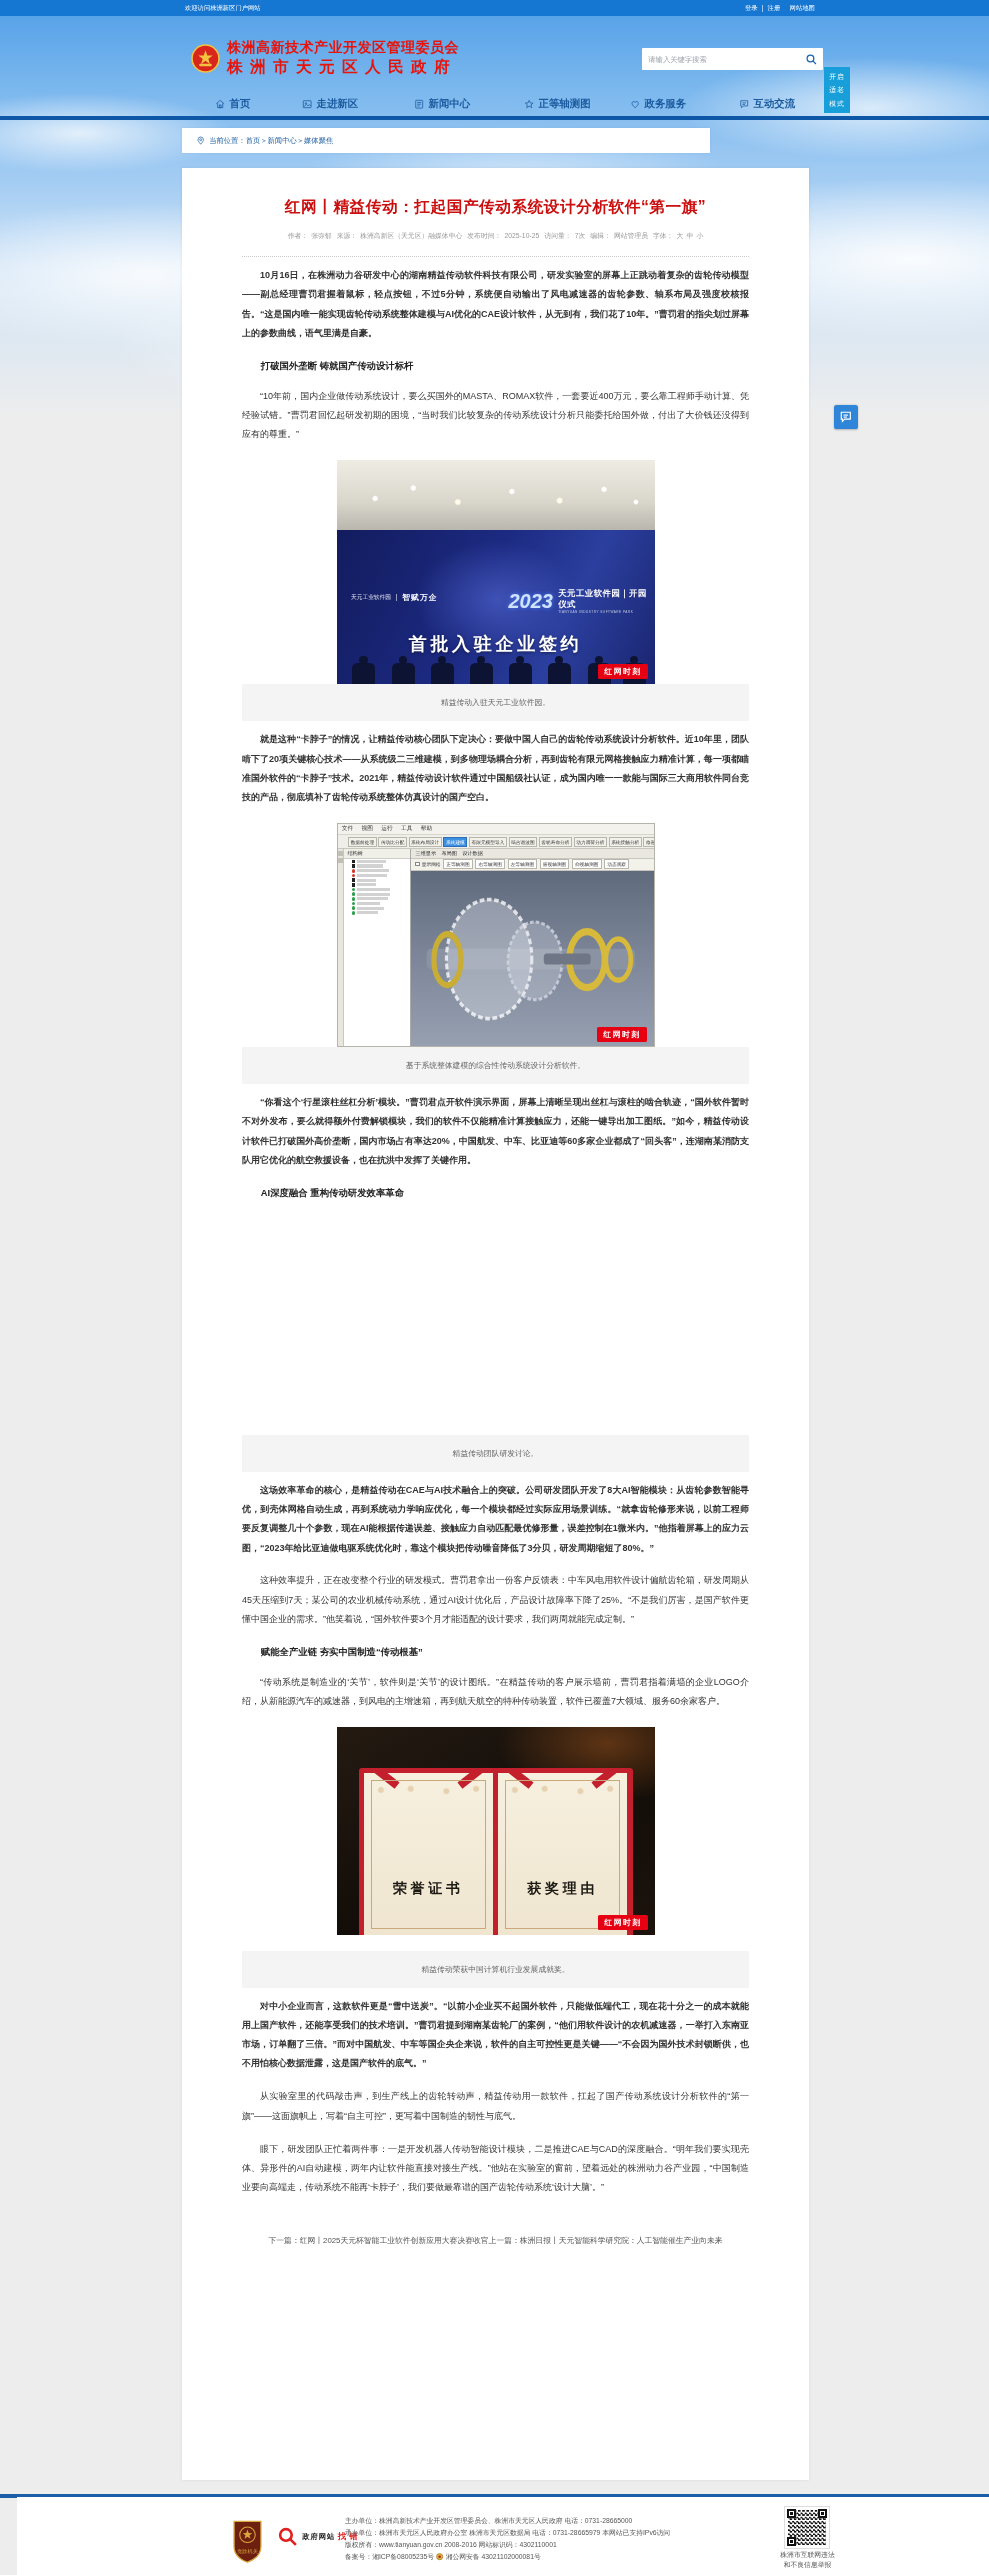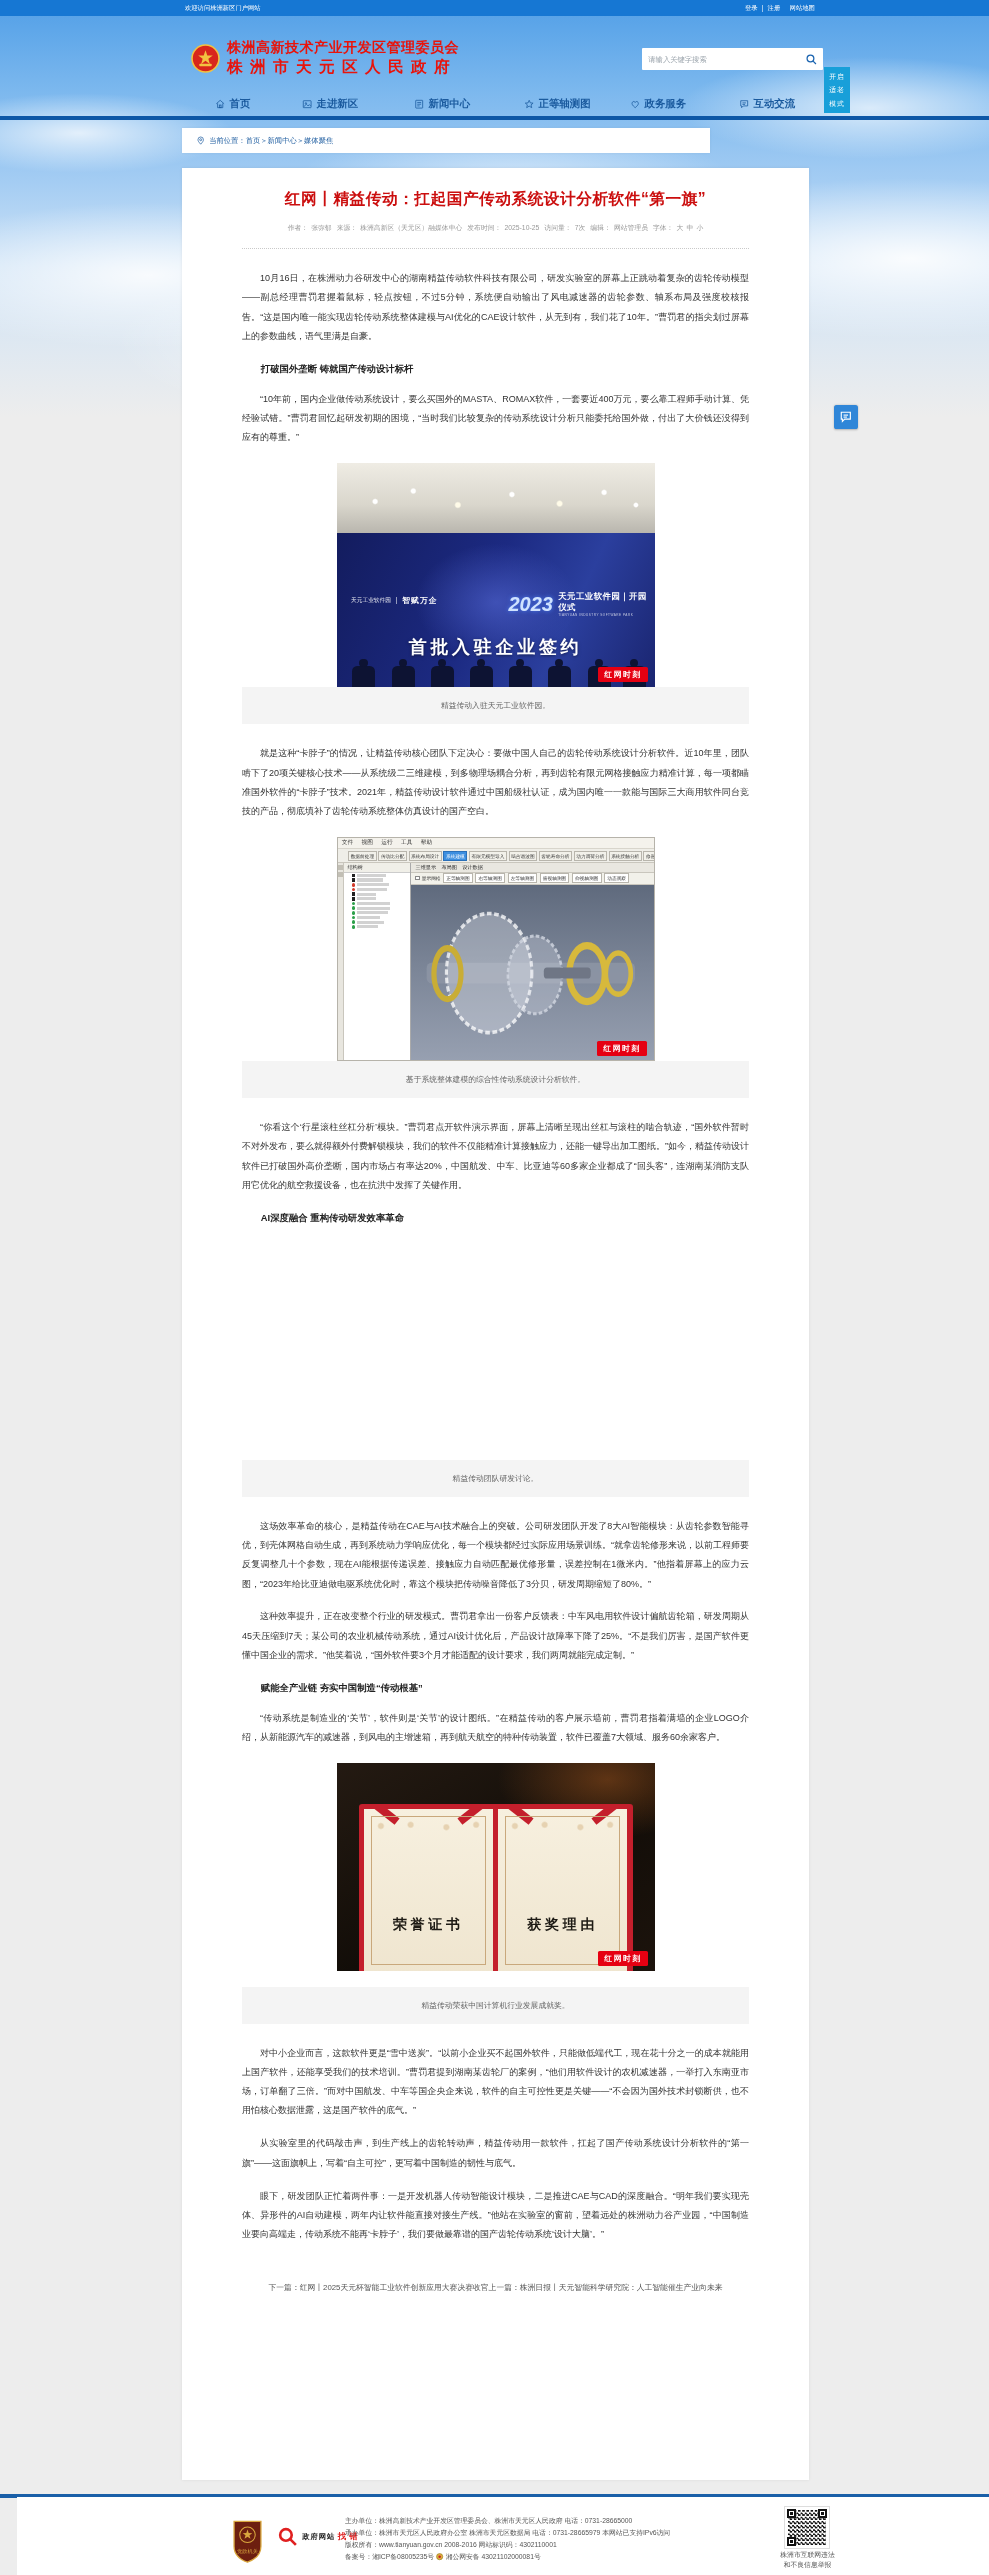--- a/index.html
+++ b/index.html
@@ -41,27 +41,27 @@
   .navline { position:absolute; top:116px; left:0; width:100%; height:3.7px; background:#0d57a6; z-index:5; }
 
   
   .crumbbox { position:absolute; left:182px; top:128px; width:528px; height:25px; background:#fff; box-shadow:0 0 2.6px rgba(0,0,0,.06); z-index:10; display:flex; align-items:center; }
   .crumbbox .pin { margin-left:13.6px; margin-right:4.2px; display:flex; }
   .crumbbox, .crumbbox a { font-size:7.3px; color:#1a5a9e; text-decoration:none; }
   .crumbbox a { cursor:pointer; }
 
   
   .card { position:absolute; left:182px; top:168px; width:627px; height:2312px; background:#fff; box-shadow:0 0 3.1px rgba(0,0,0,.08); z-index:10; padding:0 60px; }
-  .title { margin-top:21px; text-align:center; font-size:15.7px; font-weight:700; color:#cb0e0e; letter-spacing:0.5px; }
+  .title { margin-top:29px; text-align:center; font-size:15.7px; font-weight:700; color:#cb0e0e; letter-spacing:0.5px; }
   .meta { margin-top:12.5px; text-align:center; font-size:6.8px; color:#999; }
   .meta span { margin:0 1.6px; }
   .meta .fsz { cursor:pointer; }
   .dotline { margin-top:15.7px; border-bottom:0.5px dotted #c9c9c9; }
   .card p { font-size:9px; color:#333; line-height:19.3px; text-indent:2em; text-align:justify; margin-top:13.6px; }
-  .card p.first { margin-top:20px; }
+  .card p.first { margin-top:9px;font-weight:bold; }
   .subhead { font-size:9.4px; font-weight:700; color:#222; margin-top:16.7px; text-indent:2em; }
   .imgwrap { width:318px; margin:15.7px auto 0; position:relative; overflow:hidden; }
   .capband { margin-top:0; height:37px; background:#f4f4f4; text-align:center; line-height:37px; font-size:7.8px; color:#666; }
   .capband.gap { margin-top:15.7px; }
   .missing { height:219px; margin-top:15.7px; }
   .watermark { position:absolute; right:6.3px; bottom:5.2px; background:#e60012; color:#fff; font-size:7.8px; font-weight:700; letter-spacing:1.6px; padding:2.1px 6.3px; border-radius:1.6px; }
 
   
   .img-ceremony { height:224px; background:#18246e; }
   .ceiling { position:absolute; top:0; left:0; width:100%; height:70px;

